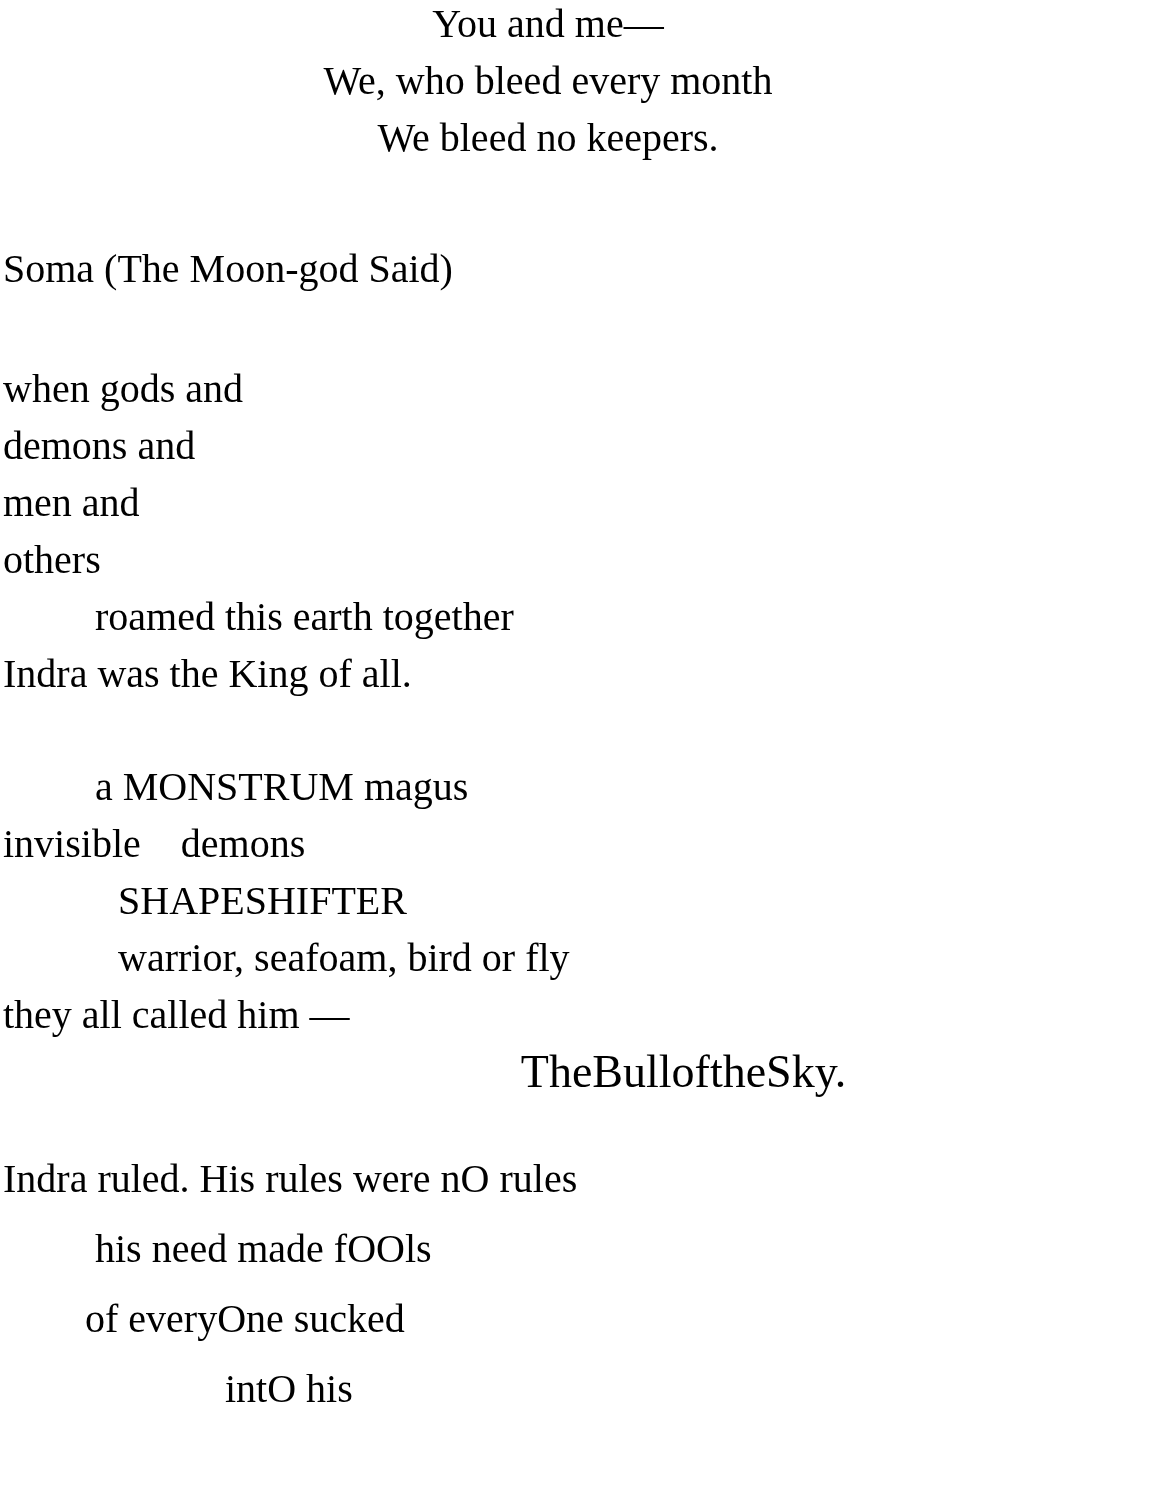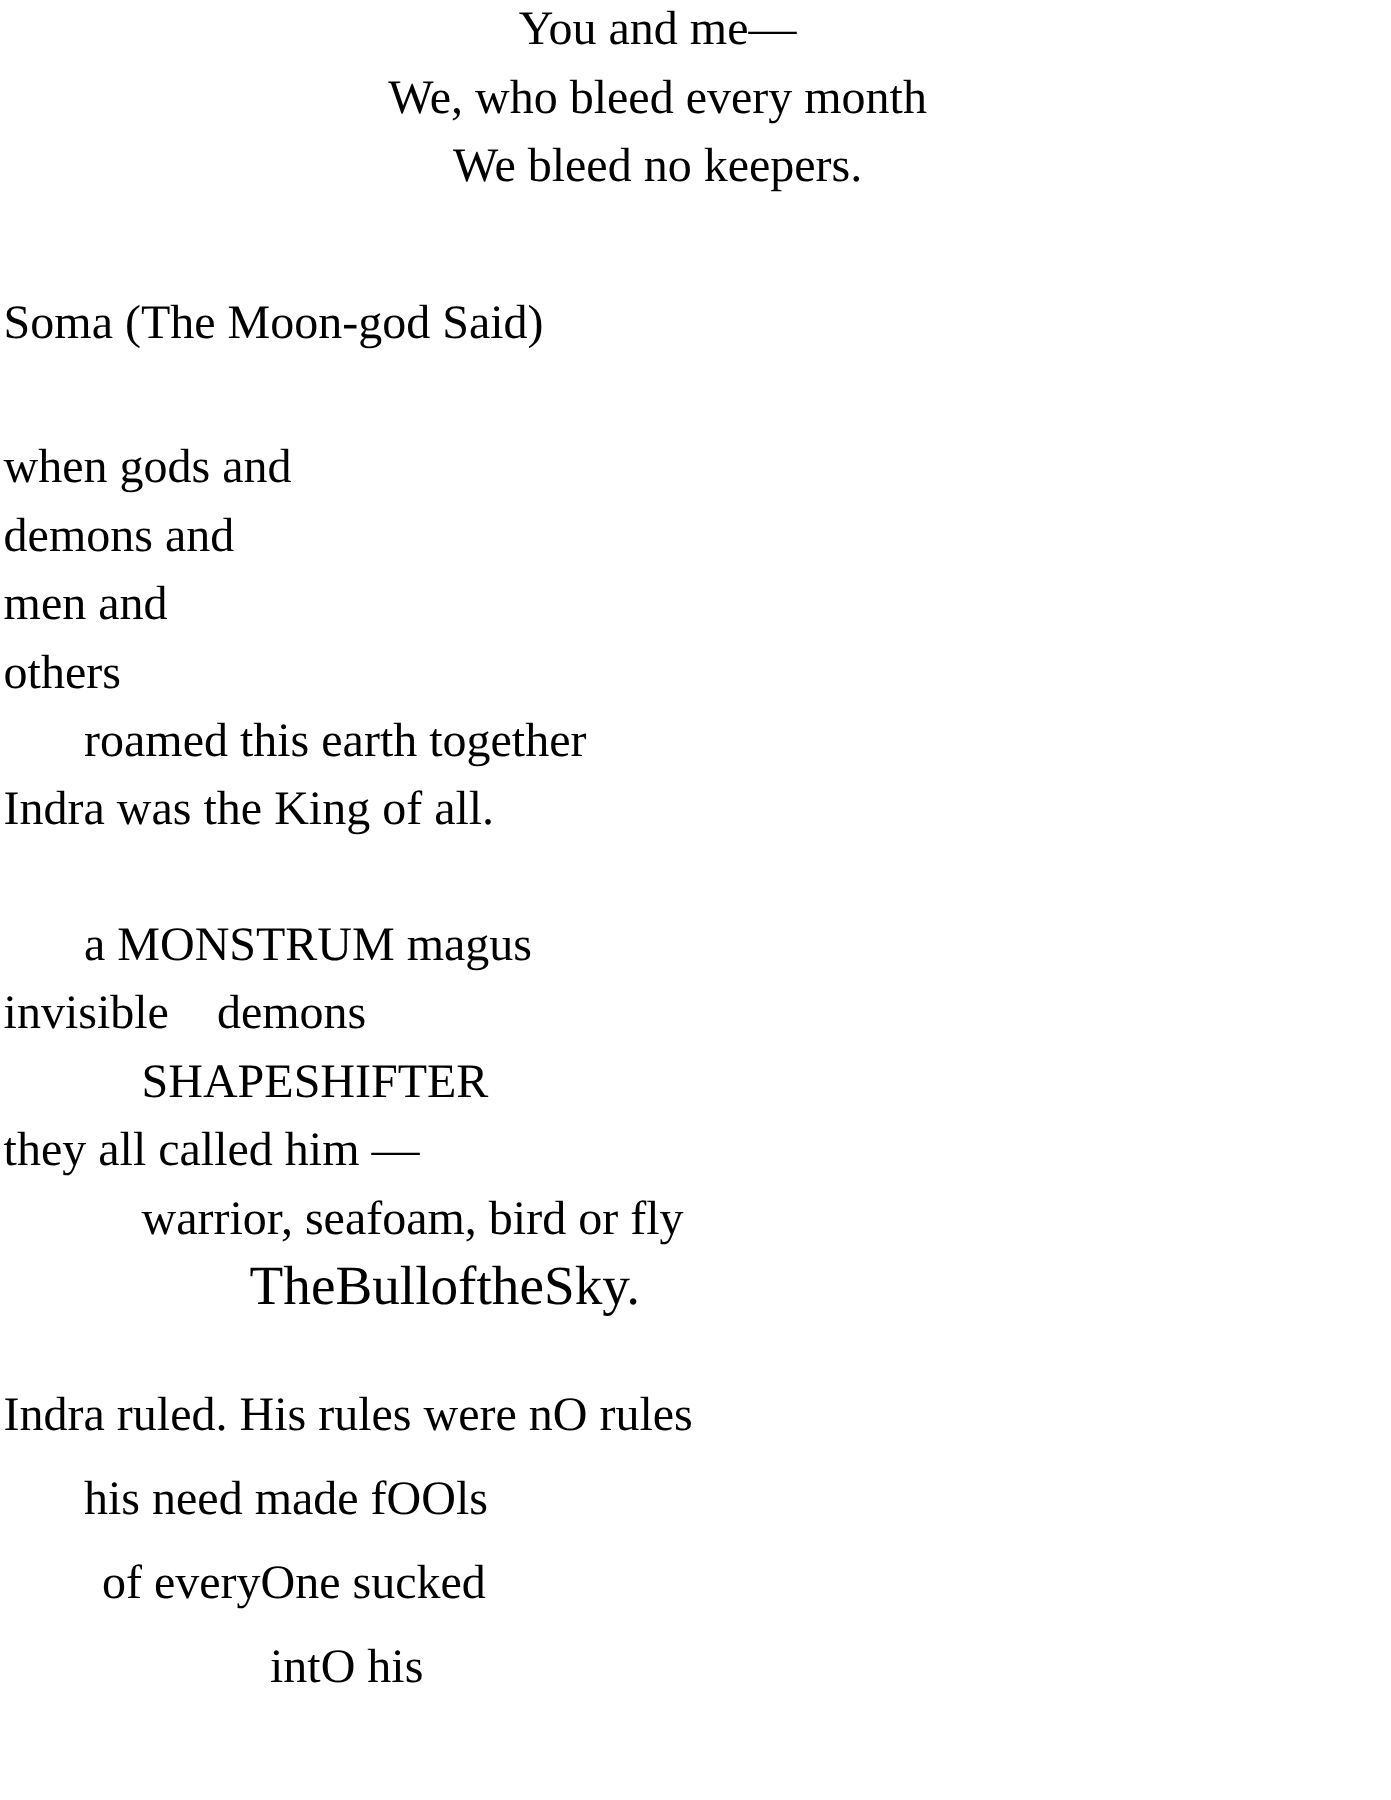--- a/index.html
+++ b/index.html
@@ -22,26 +22,26 @@
     text-align: center;
   }
   .heading {
     margin-top: 74px;
     font-weight: normal;
   }
   .stanza1 { margin-top: 63px; }
   .stanza2 { margin-top: 56px; }
   .stanza3 { margin-top: 44px; line-height: 70px; }
   
-  .ind-a { margin-left: 67px; }   
+  .ind-a { margin-left: 92px; }   
   .ind-b { margin-left: 115px; }  
   .ind-c { margin-left: 205px; }  
   .ind-d { margin-left: 222px; }  
   .ind-e { margin-left: 82px; }  
-  .big   { font-size: 46px; }     
+  .big   { font-size: 46px; text-align: center; }     
 </style>
 </head>
 <body>
 
 <div class="page">
 
   <div class="intro">
     <div class="line">You and me—</div>
     <div class="line">We, who bleed every month</div>
     <div class="line">We bleed no keepers.</div>
@@ -55,22 +55,22 @@
     <div class="line">men and</div>
     <div class="line">others</div>
     <div class="line ind-a">roamed this earth together</div>
     <div class="line">Indra was the King of all.</div>
   </div>
 
   <div class="stanza2">
     <div class="line ind-a">a MONSTRUM magus</div>
     <div class="line">invisible    demons</div>
     <div class="line ind-b">SHAPESHIFTER</div>
+    <div class="line ind-b">warrior, seafoam, bird or fly</div>
     <div class="line">they all called him —</div>
-    <div class="line ind-b">warrior, seafoam, bird or fly</div>
     <div class="line ind-c big">TheBulloftheSky.</div>
   </div>
 
   <div class="stanza3">
     <div class="line">Indra ruled. His rules were nO rules</div>
     <div class="line ind-a">his need made fOOls</div>
     <div class="line ind-e">of everyOne sucked</div>
     <div class="line ind-d">intO his</div>
   </div>
 

